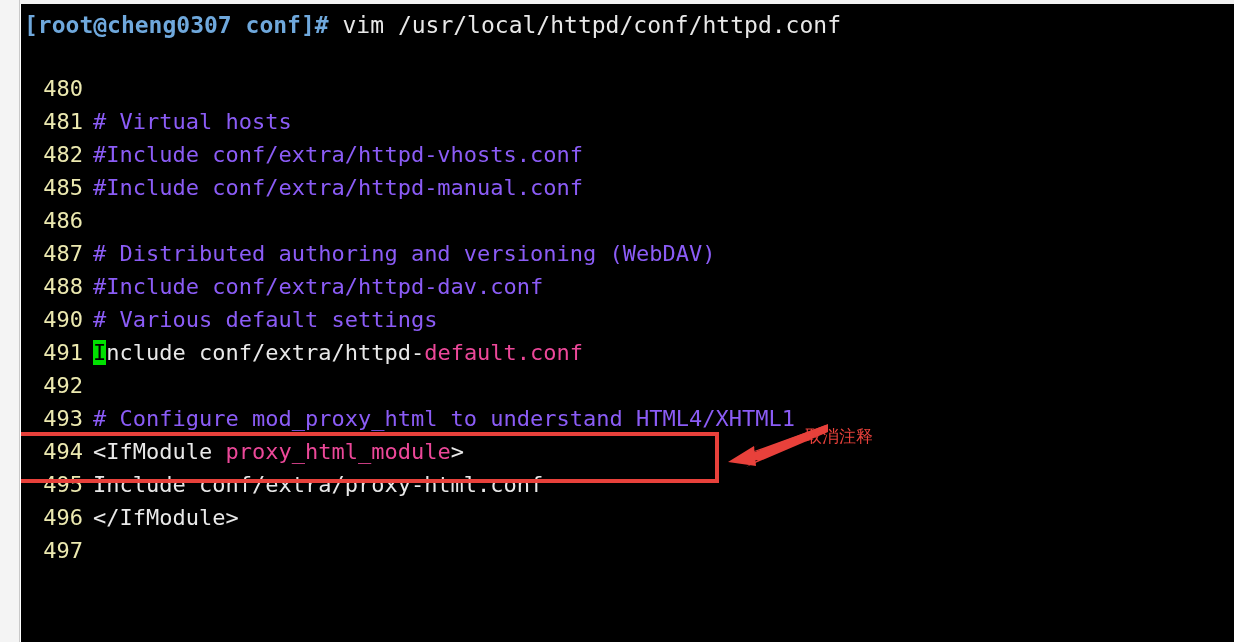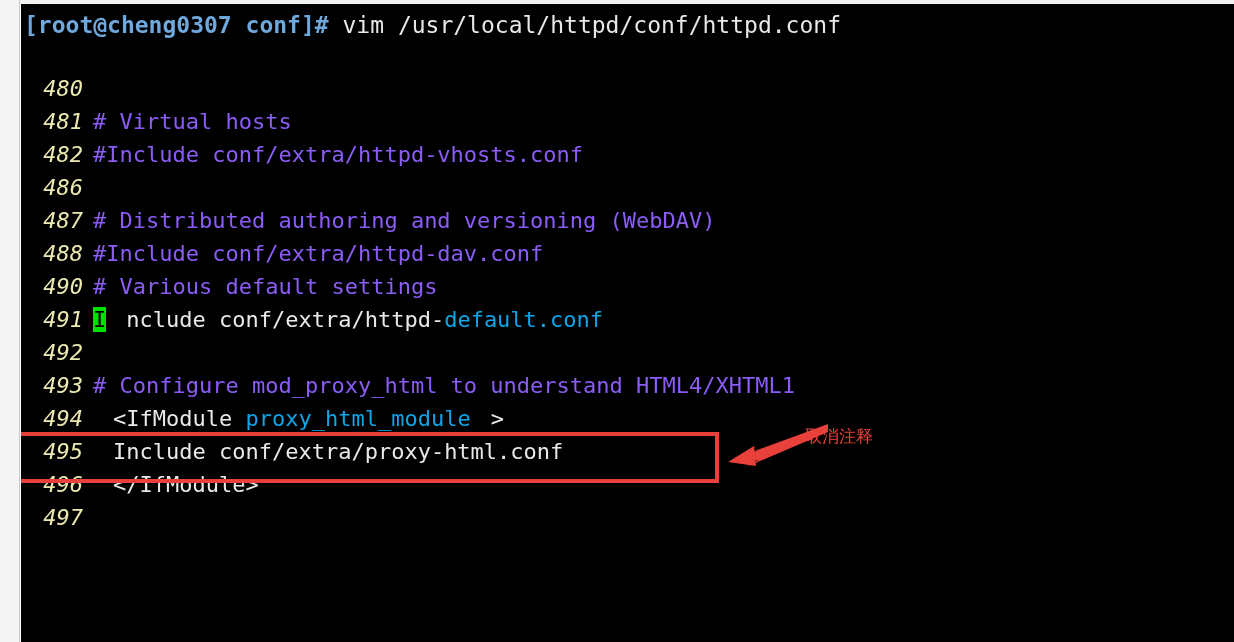--- a/index.html
+++ b/index.html
@@ -48,28 +48,27 @@
     white-space:pre;
     font-size:22px;
     position:relative;
   }
   .lnum{
     display:inline-block;
     width:62px;
     text-align:right;
     color:#ece9b0;
     padding-right:0px;
-    font-style:italic;
   }
   .ltext{ padding-left:10px; }
 
   
   .c-comment  { color:#8b5cf6; }   
-  .c-normal   { color:#e9e9e9;margin-left:20px; }   
-  .c-string   { color:#0ea5e9; }   
+  .c-normal   { color:#e9e9e9; }   
+  .c-string   { color:#ec4899; }   
   .c-cursor   { background:#00e000; color:#000000; }
 
   
   #annotation-box{
     position:absolute;
     left:-21px; top:428px;
     width:719px; height:51px;
     border:4px solid #e8413b;
     pointer-events:none;
   }
@@ -100,20 +99,21 @@
 <div id="window-left-edge"></div>
 
 <div id="terminal">
 
   <div id="prompt-line"><span class="ps1">[root@cheng0307 conf]#</span><span class="cmd"> vim /usr/local/httpd/conf/httpd.conf</span></div>
 
   <div id="vim-buffer">
       <div class="code-line"><span class="lnum">480</span><span class="ltext"></span></div>
       <div class="code-line"><span class="lnum">481</span><span class="ltext"><span class="c-comment"># Virtual hosts</span></span></div>
       <div class="code-line"><span class="lnum">482</span><span class="ltext"><span class="c-comment">#Include conf/extra/httpd-vhosts.conf</span></span></div>
+      <div class="code-line"><span class="lnum">485</span><span class="ltext"><span class="c-comment">#Include conf/extra/httpd-manual.conf</span></span></div>
       <div class="code-line"><span class="lnum">486</span><span class="ltext"></span></div>
       <div class="code-line"><span class="lnum">487</span><span class="ltext"><span class="c-comment"># Distributed authoring and versioning (WebDAV)</span></span></div>
       <div class="code-line"><span class="lnum">488</span><span class="ltext"><span class="c-comment">#Include conf/extra/httpd-dav.conf</span></span></div>
       <div class="code-line"><span class="lnum">490</span><span class="ltext"><span class="c-comment"># Various default settings</span></span></div>
       <div class="code-line"><span class="lnum">491</span><span class="ltext"><span class="c-cursor">I</span><span class="c-normal">nclude conf/extra/httpd-</span><span class="c-string">default.conf</span></span></div>
       <div class="code-line"><span class="lnum">492</span><span class="ltext"></span></div>
       <div class="code-line"><span class="lnum">493</span><span class="ltext"><span class="c-comment"># Configure mod_proxy_html to understand HTML4/XHTML1</span></span></div>
       <div class="code-line"><span class="lnum">494</span><span class="ltext"><span class="c-normal">&lt;IfModule </span><span class="c-string">proxy_html_module</span><span class="c-normal">&gt;</span></span></div>
       <div class="code-line"><span class="lnum">495</span><span class="ltext"><span class="c-normal">Include conf/extra/proxy-html.conf</span></span></div>
       <div class="code-line"><span class="lnum">496</span><span class="ltext"><span class="c-normal">&lt;/IfModule&gt;</span></span></div>

